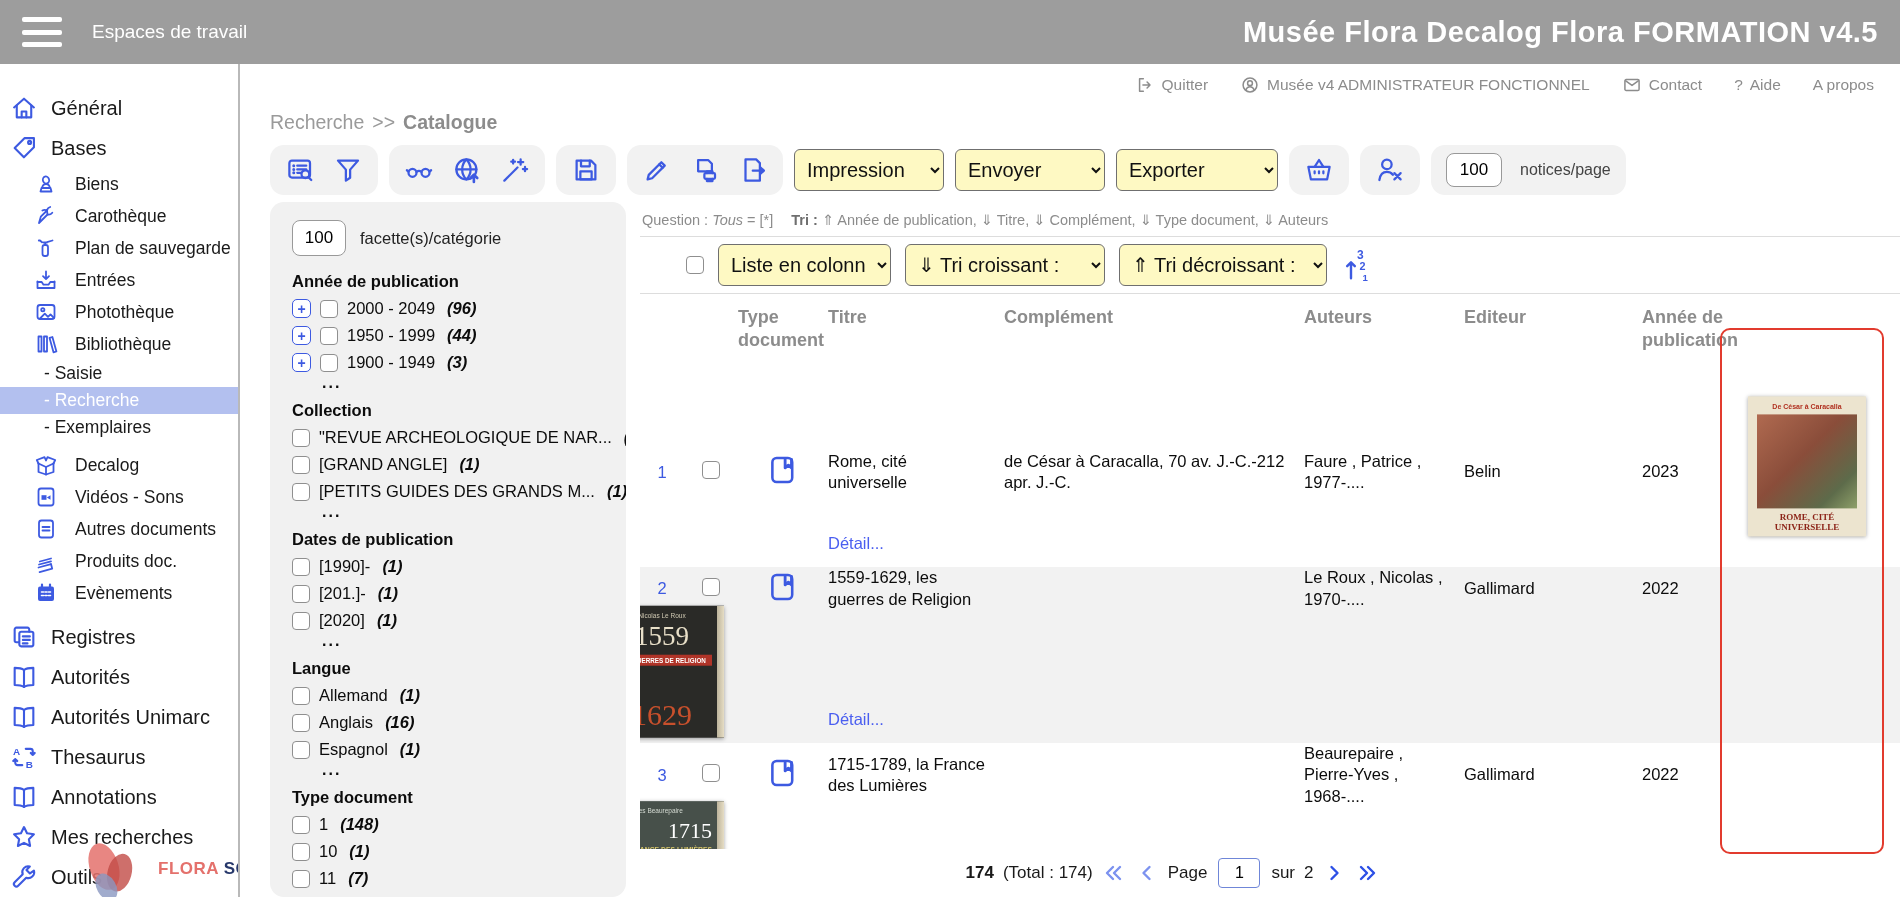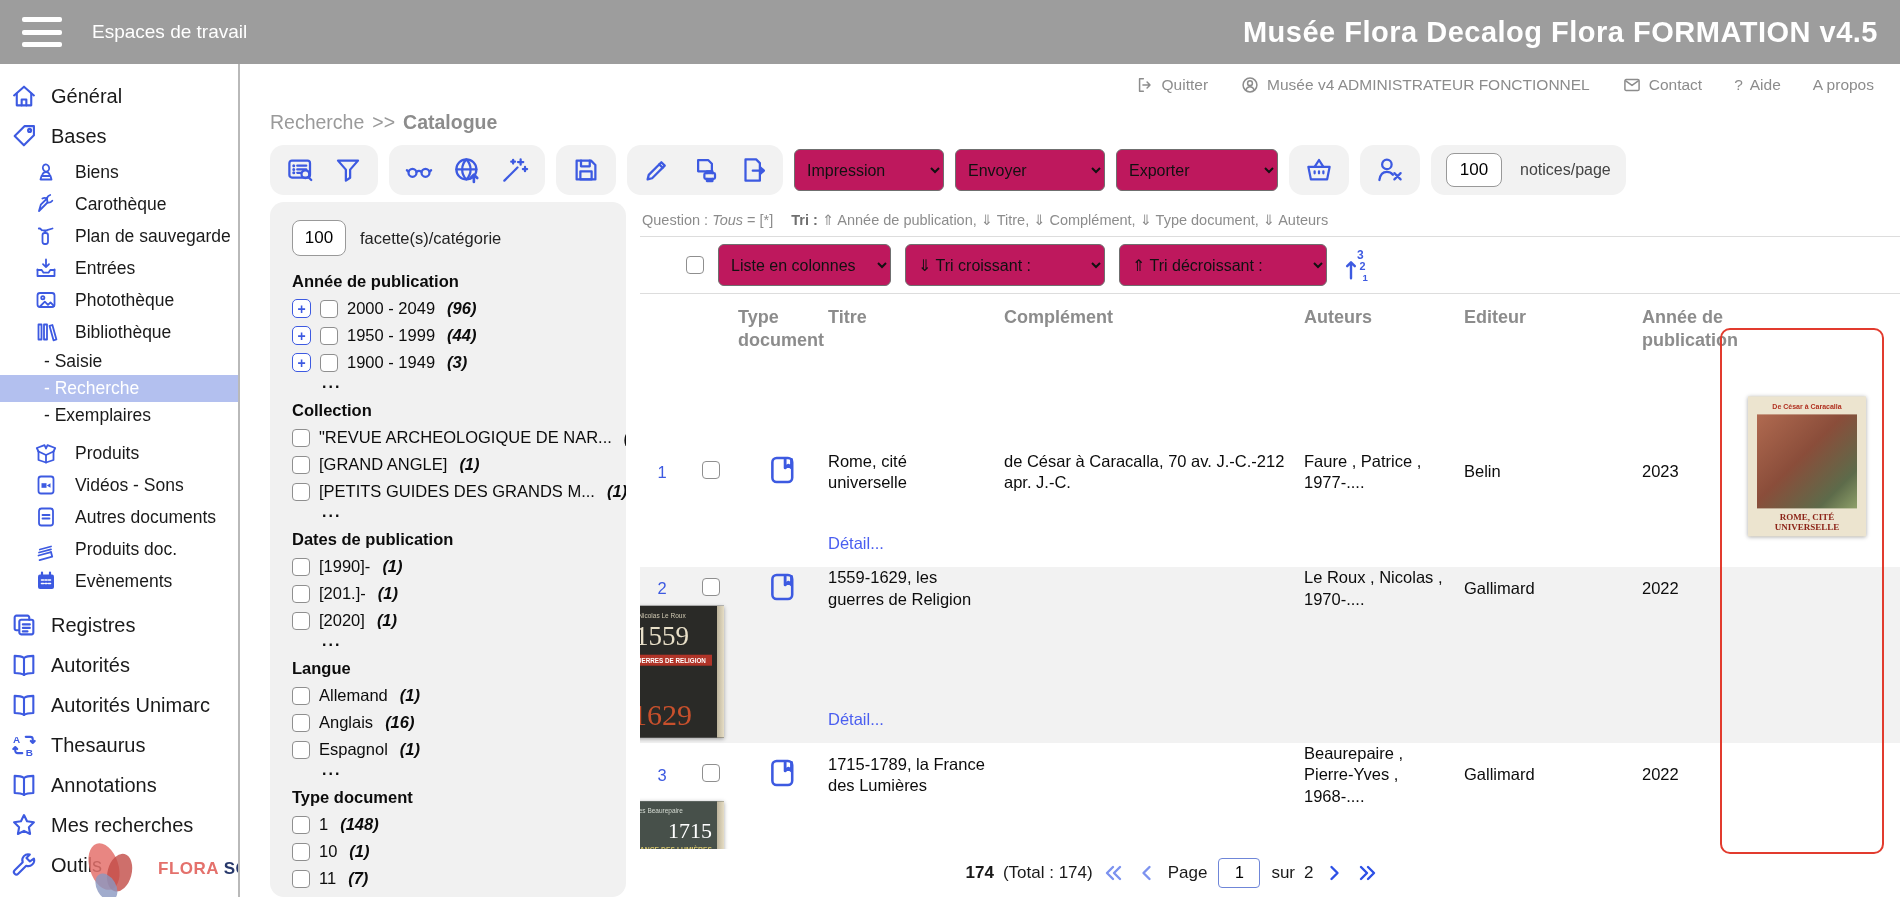--- a/index.html
+++ b/index.html
@@ -5,21 +5,21 @@
 *{box-sizing:border-box;margin:0;padding:0}
 html,body{width:1900px;height:897px;overflow:hidden;background:#fff;font-family:"Liberation Sans",sans-serif;color:#1a1a1a}
 
 .topbar{height:64px;background:#9d9d9d;display:flex;align-items:center;padding:0 22px;color:#fff}
 .burger{width:40px;height:30px;display:flex;flex-direction:column;justify-content:space-between;cursor:pointer;margin-right:30px}
 .burger span{display:block;height:5px;background:#fff;border-radius:2px}
 .topbar .ws{font-size:19px}
 .topbar .brand{margin-left:auto;font-size:29px;font-weight:bold;letter-spacing:.5px}
 
 .app{display:flex;height:833px}
-.sidebar{width:240px;border-right:2px solid #b9b9b9;position:relative;overflow:hidden;padding-top:12px;flex-shrink:0}
+.sidebar{width:240px;border-right:2px solid #b9b9b9;position:relative;overflow:hidden;padding-top:24px;flex-shrink:0}
 .main{flex:1;display:flex;flex-direction:column;min-width:0}
 
 .s-item{display:flex;align-items:center;cursor:pointer}
 .s-item .s-icon{display:inline-flex;color:#3D5AE1;flex-shrink:0}
 .s-item.lvl0{height:40px;padding-left:10px;font-size:20px;gap:13px}
 .s-item.lvl0 .s-icon svg{width:28px;height:28px}
 .s-item.lvl1{height:32px;padding-left:34px;font-size:17.5px;gap:17px}
 .s-item.lvl1 .s-icon svg{width:24px;height:24px}
 .s-item.lvl2{height:27px;padding-left:44px;font-size:17.5px}
 .s-item.selected{background:#b3c0ef;color:#fff;font-weight:normal}
@@ -34,21 +34,21 @@
 .hlink{display:flex;align-items:center;gap:7px;cursor:pointer}
 .hlink svg{width:20px;height:20px;color:#8c8c8c}
 
 .crumb{height:32px;display:flex;align-items:center;padding-left:30px;font-size:19.5px;color:#9a9a9a;gap:8px}
 .crumb .cur{font-weight:bold;color:#8c8c8c}
 
 .toolbar{margin:6px 0 0 30px;display:flex;align-items:center;gap:11px;height:52px}
 .pill{background:#f2f2f2;border-radius:14px;height:50px;display:flex;align-items:center;gap:18px;padding:0 15px}
 .pill .tbtn{display:inline-flex;color:#3D5AE1;cursor:pointer}
 .pill .tbtn svg{width:30px;height:30px}
-select{height:42px;border:1.5px solid #6f6f6f;border-radius:6px;background:#be185d;font-size:16px;font-family:"Liberation Sans",sans-serif;padding:0 8px;color:#111}
+select{height:42px;border:1.5px solid #6f6f6f;border-radius:6px;background:#fef9c3;font-size:20px;font-family:"Liberation Sans",sans-serif;padding:0 8px;color:#111}
 .sel-w1{width:150px}.sel-w2{width:150px}.sel-w3{width:162px}
 .npp input{width:56px;height:34px;border:1.5px solid #999;border-radius:8px;background:#fff;font-size:17px;text-align:center}
 .npp .npl{font-size:16px;color:#444}
 
 .content{display:flex;margin-top:6px;flex:1;min-height:0}
 
 .facets{width:356px;margin-left:30px;background:#f1f1f1;border-radius:14px;padding:18px 22px;overflow:hidden;flex-shrink:0}
 .fhead{display:flex;align-items:center;gap:14px;margin-bottom:16px}
 .fhead input{width:54px;height:36px;border:1.5px solid #999;border-radius:8px;background:#fff;font-size:17px;text-align:center}
 .fhead .fhl{font-size:16.5px;color:#222}
@@ -222,21 +222,21 @@
         <div class="s-gap"></div>
         <div class="s-item lvl1">
           <span class="s-icon">
             <svg viewBox="0 0 24 24" fill="none" stroke="currentColor" stroke-width="1.8" stroke-linecap="round" stroke-linejoin="round">
               <path d="M4.5 10.5 12 14l7.5-3.5"></path>
               <path d="M4.5 10.5V19l7.5 2.5L19.5 19v-8.5"></path>
               <path d="M4.5 10.5 2.8 7 10.5 4.2 12 7.5M19.5 10.5 21.2 7 13.5 4.2 12 7.5"></path>
               <path d="M12 14v7.5"></path>
             </svg>
           </span>
-          <span class="s-label">Produits</span>
+          <span class="s-label">Decalog</span>
         </div>
         <div class="s-item lvl1">
           <span class="s-icon">
             <svg viewBox="0 0 24 24" fill="none" stroke="currentColor" stroke-width="1.8" stroke-linecap="round" stroke-linejoin="round">
               <rect x="4.5" y="3.5" width="15" height="17" rx="2.5"></rect>
               <path d="M7.5 10.2h5v4.6h-5z" fill="currentColor" stroke="none"></path>
               <path d="m12.8 12.5 3.7-2.2v4.4l-3.7-2.2z" fill="currentColor" stroke="none"></path>
             </svg>
           </span>
           <span class="s-label">Vidéos - Sons</span>

